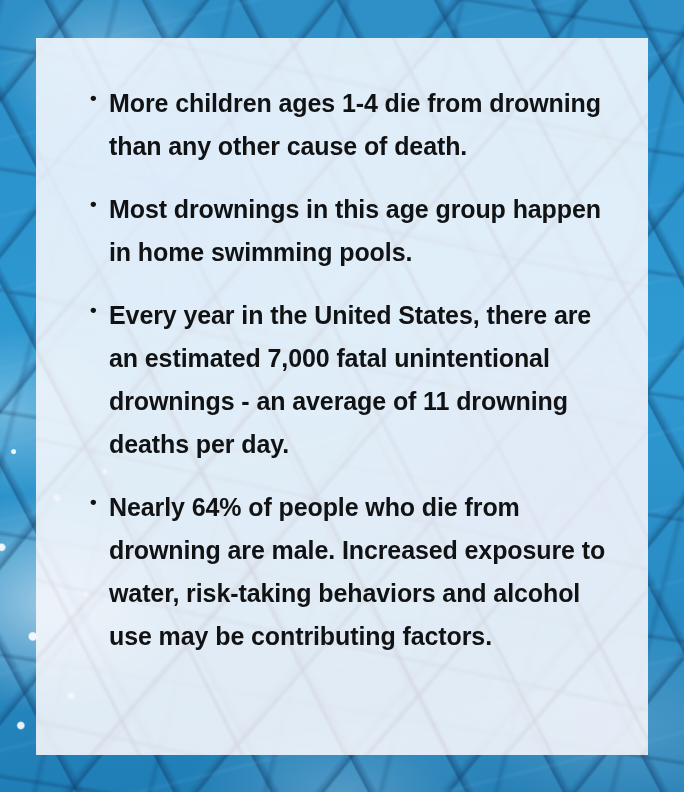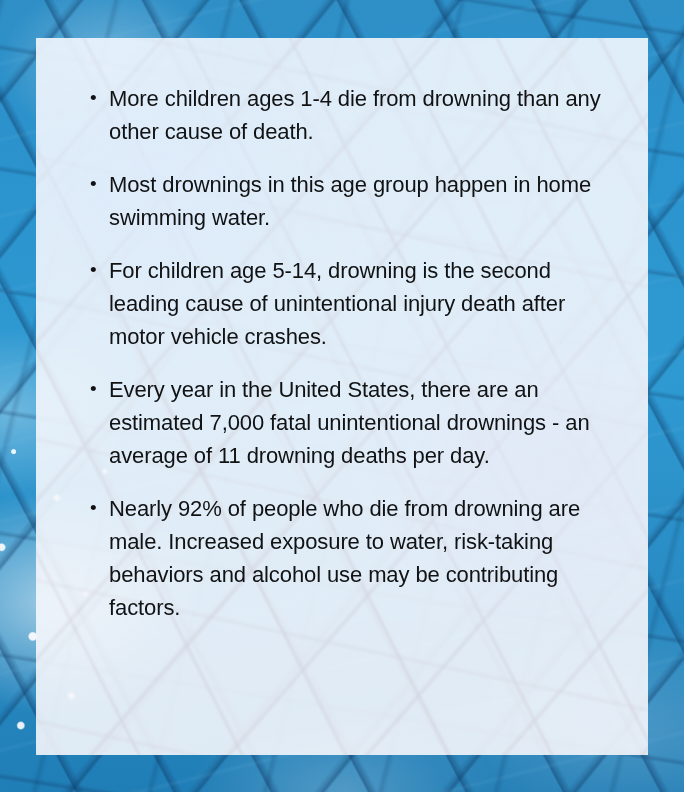--- a/index.html
+++ b/index.html
@@ -137,25 +137,26 @@
 
   ul.facts {
     list-style: none;
     margin: 0;
     padding: 0;
   }
   ul.facts li {
     position: relative;
     padding-left: 19px;
     margin-bottom: 20px;
-    font-size: 22px;
-    line-height: 33px;
+    font-size: 25px;
+    line-height: 43px;
     letter-spacing: -0.1px;
     color: #111213;
     max-width: 500px;
+    font-weight: bold;
   }
   ul.facts li::before {
     content: "\2022";
     position: absolute;
     left: 0;
     top: -1px;
     font-size: 19px;
     line-height: 33px;
     color: #111213;
   }
@@ -171,22 +172,21 @@
   <div class="caustics2"></div>
   <div class="sparkle"></div>
 
   <div class="panel">
     <div class="panel-caustics"></div>
     <div class="panel-tint"></div>
 
     <div class="content">
       <ul class="facts">
         <li>More children ages 1-4 die from drowning than any other cause of death.</li>
-        <li>Most drownings in this age group happen in home swimming water.</li>
-        <li>For children age 5-14, drowning is the second leading cause of unintentional injury death after motor vehicle crashes.</li>
+        <li>Most drownings in this age group happen in home swimming pools.</li>
         <li>Every year in the United States, there are an estimated 7,000 fatal unintentional drownings - an average of 11 drowning deaths per day.</li>
-        <li>Nearly 92% of people who die from drowning are male. Increased exposure to water, risk-taking behaviors and alcohol use may be contributing factors.</li>
+        <li>Nearly 64% of people who die from drowning are male. Increased exposure to water, risk-taking behaviors and alcohol use may be contributing factors.</li>
       </ul>
 
     </div>
   </div>
 
 </div>
 
 </body></html>

